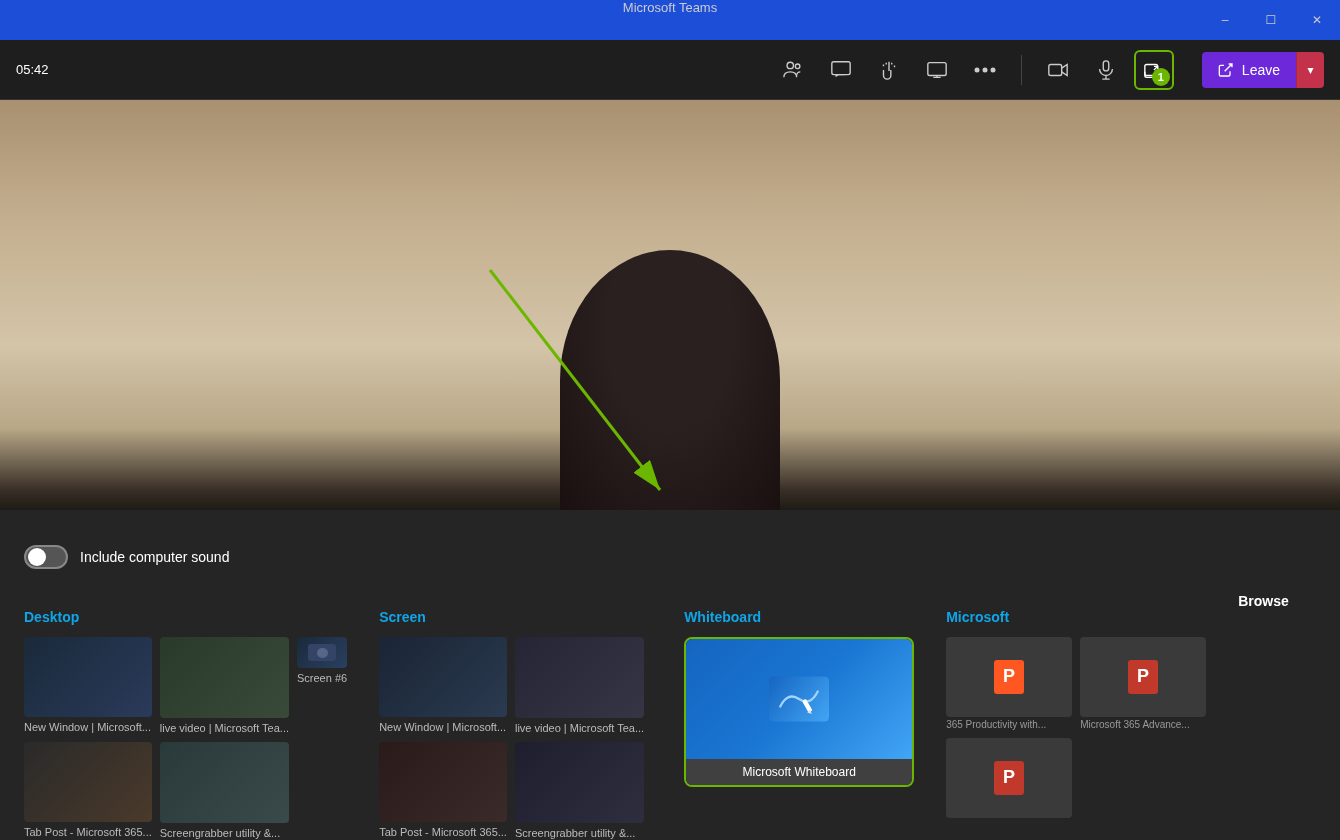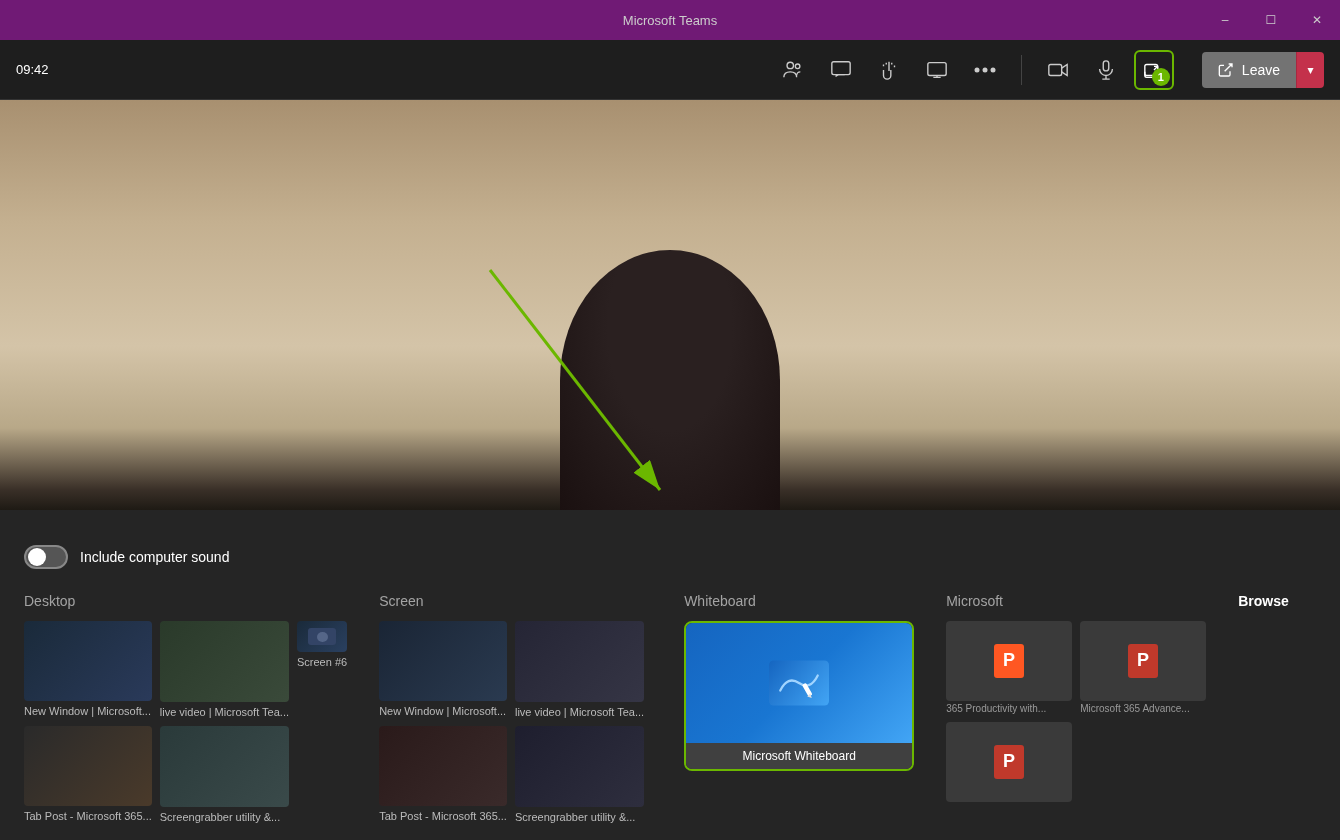--- a/index.html
+++ b/index.html
@@ -8,23 +8,23 @@
       height: 840px;
       background: #1e1e1e;
       font-family: 'Segoe UI', Arial, sans-serif;
       overflow: hidden;
       color: #fff;
     }
 
     
     .title-bar {
       height: 40px;
-      background: #701a75;
-      display: flex;
-      align-items: center;
+      background: #1d4ed8;
+      display: flex;
+      align-items: flex-start;
       justify-content: center;
       position: relative;
     }
     .title-bar-title {
       font-size: 13px;
       color: #ccc;
     }
     .title-bar-controls {
       position: absolute;
       right: 0;
@@ -97,21 +97,21 @@
       border-radius: 50%;
       width: 18px;
       height: 18px;
       font-size: 11px;
       display: flex;
       align-items: center;
       justify-content: center;
       font-weight: bold;
     }
     .leave-btn {
-      background: #737373;
+      background: #6d28d9;
       color: #fff;
       border: none;
       border-radius: 4px 0 0 4px;
       height: 36px;
       padding: 0 16px;
       font-size: 14px;
       cursor: pointer;
       display: flex;
       align-items: center;
       gap: 8px;
@@ -197,23 +197,24 @@
     
     .share-sections {
       display: flex;
       gap: 0;
     }
     .share-section {
       flex: 1;
     }
     .share-section-title {
       font-size: 14px;
-      font-weight: 400;
-      color: #a3a3a3;
+      font-weight: 700;
+      color: #0ea5e9;
       margin-bottom: 12px;
+      margin-top: 16px;
     }
     .share-section.browse {
       flex: 0 0 auto;
       min-width: 120px;
     }
 
     .thumbnails-grid {
       display: grid;
       grid-template-columns: repeat(3, 1fr);
       gap: 8px;
@@ -330,21 +331,21 @@
 <div class="title-bar">
   <span class="title-bar-title">Microsoft Teams</span>
   <div class="title-bar-controls">
     <div class="title-btn">–</div>
     <div class="title-btn">☐</div>
     <div class="title-btn close">✕</div>
   </div>
 </div>
 
 <div class="toolbar">
-  <span class="toolbar-timer">09:42</span>
+  <span class="toolbar-timer">05:42</span>
   <div class="toolbar-spacer"></div>
   <div class="toolbar-icons">
 
     <div class="toolbar-icon-btn">
       <svg width="22" height="22" viewBox="0 0 24 24" fill="none" stroke="#ccc" stroke-width="1.5">
         <circle cx="9" cy="7" r="3.5"></circle>
         <path d="M2 20c0-4 3-6 7-6s7 2 7 6"></path>
         <circle cx="17" cy="8" r="2.5"></circle>
         <path d="M16 18c0-2 1.5-4 4-4"></path>
       </svg>

